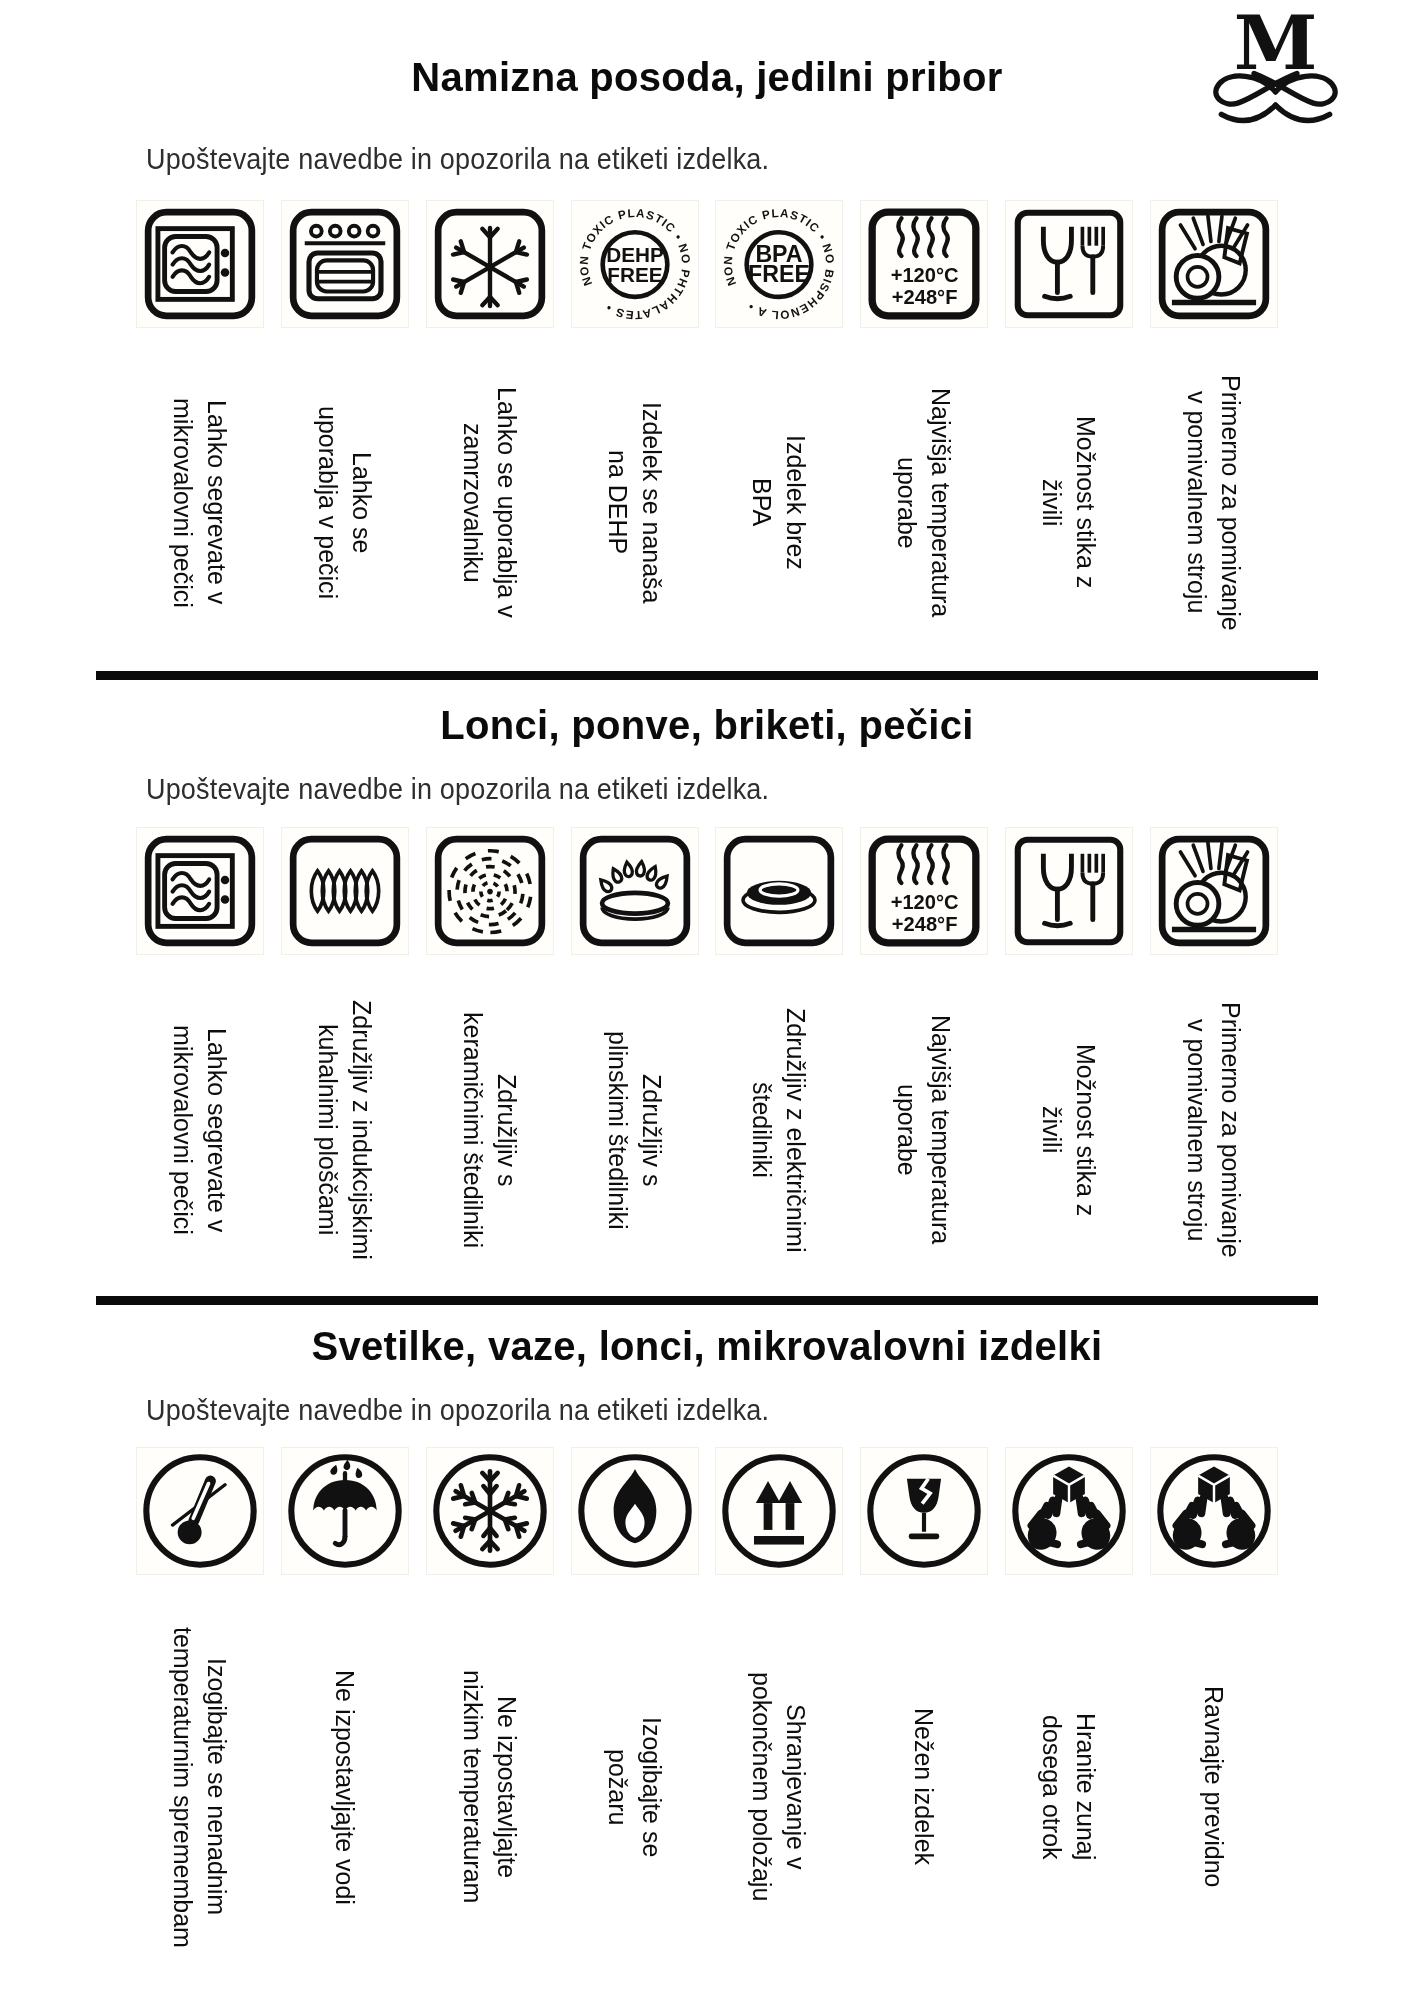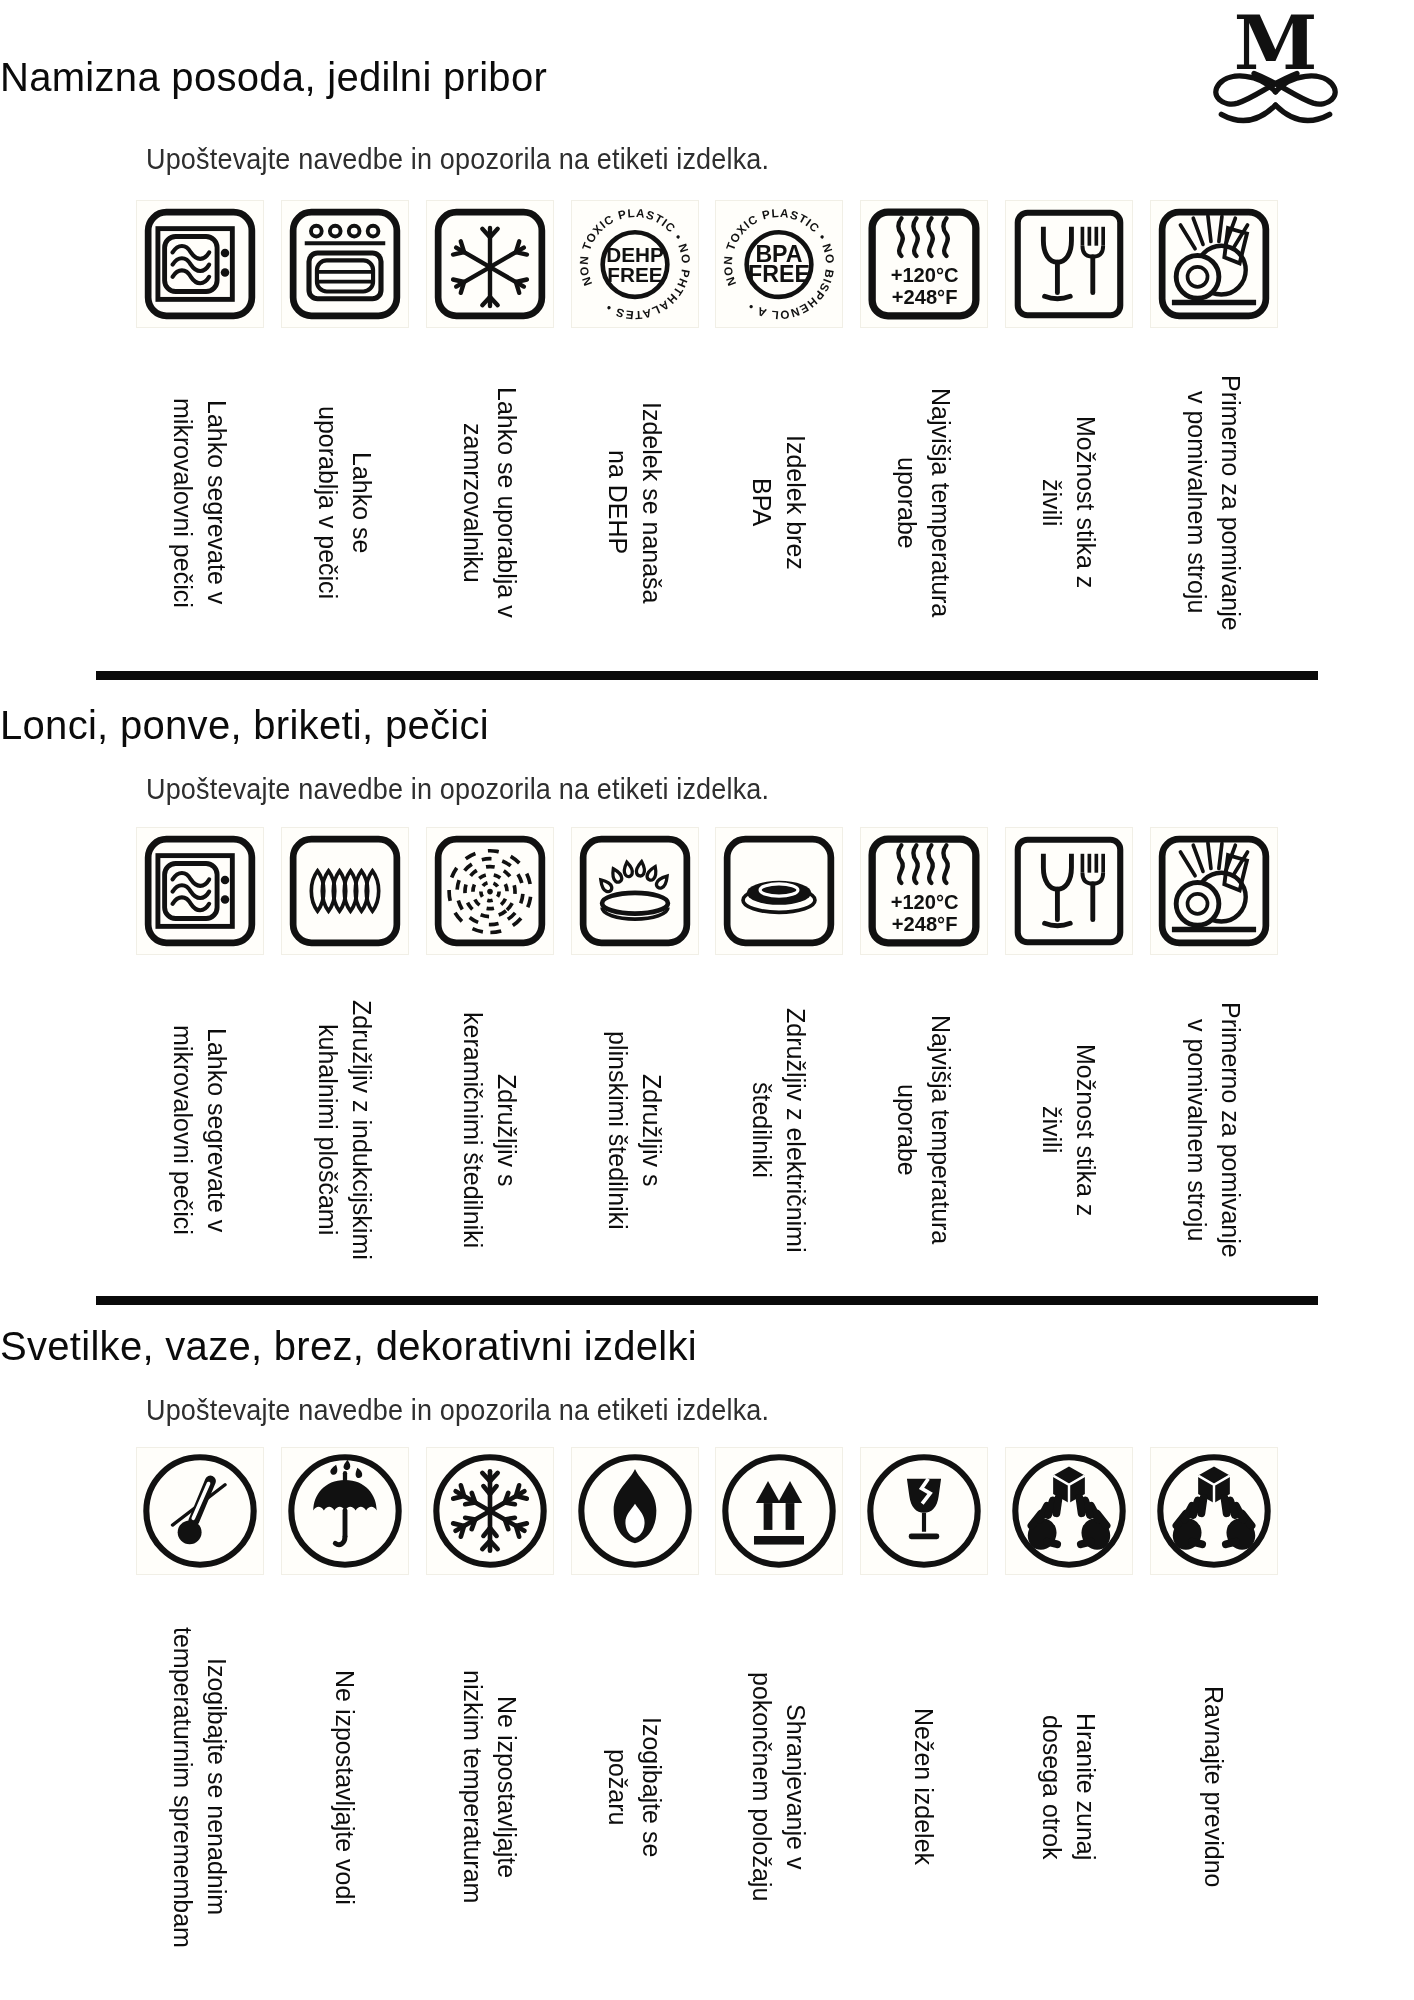--- a/index.html
+++ b/index.html
@@ -1,20 +1,20 @@
 <!DOCTYPE html>
 <html><head>
 <meta charset="utf-8">
 <style>
   html,body{margin:0;padding:0}
   body{
     width:1414px;height:2000px;background:#ffffff;color:#111;
     font-family:"Liberation Sans",sans-serif;overflow:hidden;position:relative;
   }
-  .title{font-size:40px;font-weight:400;margin:0;letter-spacing:.3px;color:#0b0b0b;line-height:1.05}
+  .title{font-size:40px;font-weight:700;text-align:center;margin:0;letter-spacing:.3px;color:#0b0b0b;line-height:1.05}
   #t1{margin-top:56px}
   #t2{margin-top:24px}
   #t3{margin-top:20px}
   .sub{font-size:30px;font-weight:400;color:#2e2e2e;margin:0 0 0 146px;letter-spacing:.2px;
        transform:scaleX(.9);transform-origin:0 50%;line-height:1.15}
   #s1{margin-top:44px}#s2{margin-top:26px}#s3{margin-top:26px}
   .row{display:flex;justify-content:space-between;width:1152px;margin:0 auto}
   #r1{margin-top:24px}#r2{margin-top:22px}#r3{margin-top:20px}
   .cell{display:flex;flex-direction:column;align-items:center;width:138px}
   .sym{width:126px;height:126px;display:flex;align-items:center;justify-content:center;
@@ -336,21 +336,21 @@
           <circle cx="36.5" cy="60.5" r="8.2" fill="none" stroke="#111" stroke-width="3"></circle>
           <line x1="15.5" y1="81.5" x2="84.5" y2="81.5" stroke="#111" stroke-width="4.5" stroke-linecap="butt"></line>
         </svg>
       </div>
       <div class="lbl">Primerno za pomivanje
 v pomivalnem stroju</div>
     </div>
   </div>
 
 <hr class="rule" id="hr2">
-<h1 class="title" id="t3">Svetilke, vaze, brez, dekorativni izdelki</h1>
+<h1 class="title" id="t3">Svetilke, vaze, lonci, mikrovalovni izdelki</h1>
 <p class="sub" id="s3">Upoštevajte navedbe in opozorila na etiketi izdelka.</p>
 <div class="row" id="r3">
     <div class="cell">
       <div class="sym">
         <svg viewBox="0 0 100 100">
           <circle cx="50" cy="50" r="44" fill="none" stroke="#111" stroke-width="5"></circle>
           <line x1="27.5" y1="61.5" x2="70.5" y2="28.5" stroke="#111" stroke-width="2.8" stroke-linecap="round"></line>
           <line x1="58.5" y1="25.5" x2="45" y2="58" stroke="#111" stroke-width="9" stroke-linecap="round"></line>
           <line x1="57" y1="27.5" x2="44.5" y2="56" stroke="#fff" stroke-width="3" stroke-linecap="round"></line>
           <circle cx="41.5" cy="67.5" r="9.8" fill="#111"></circle>

